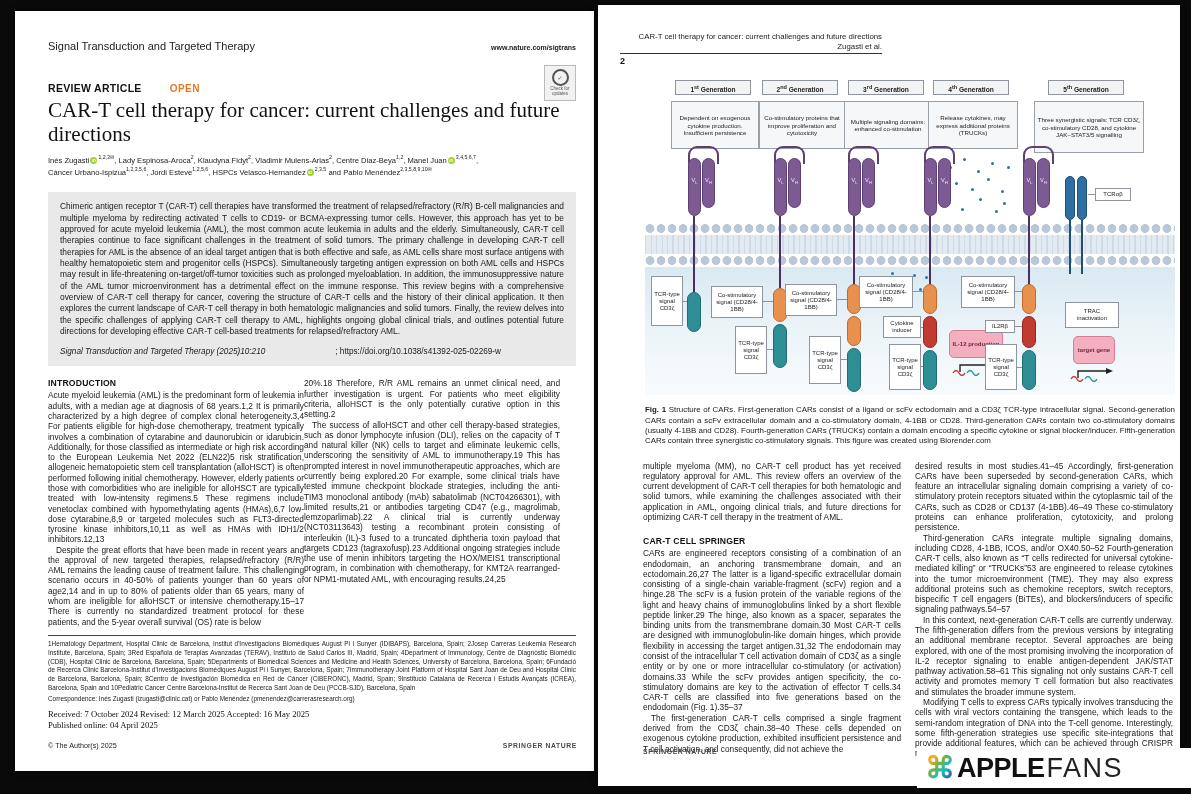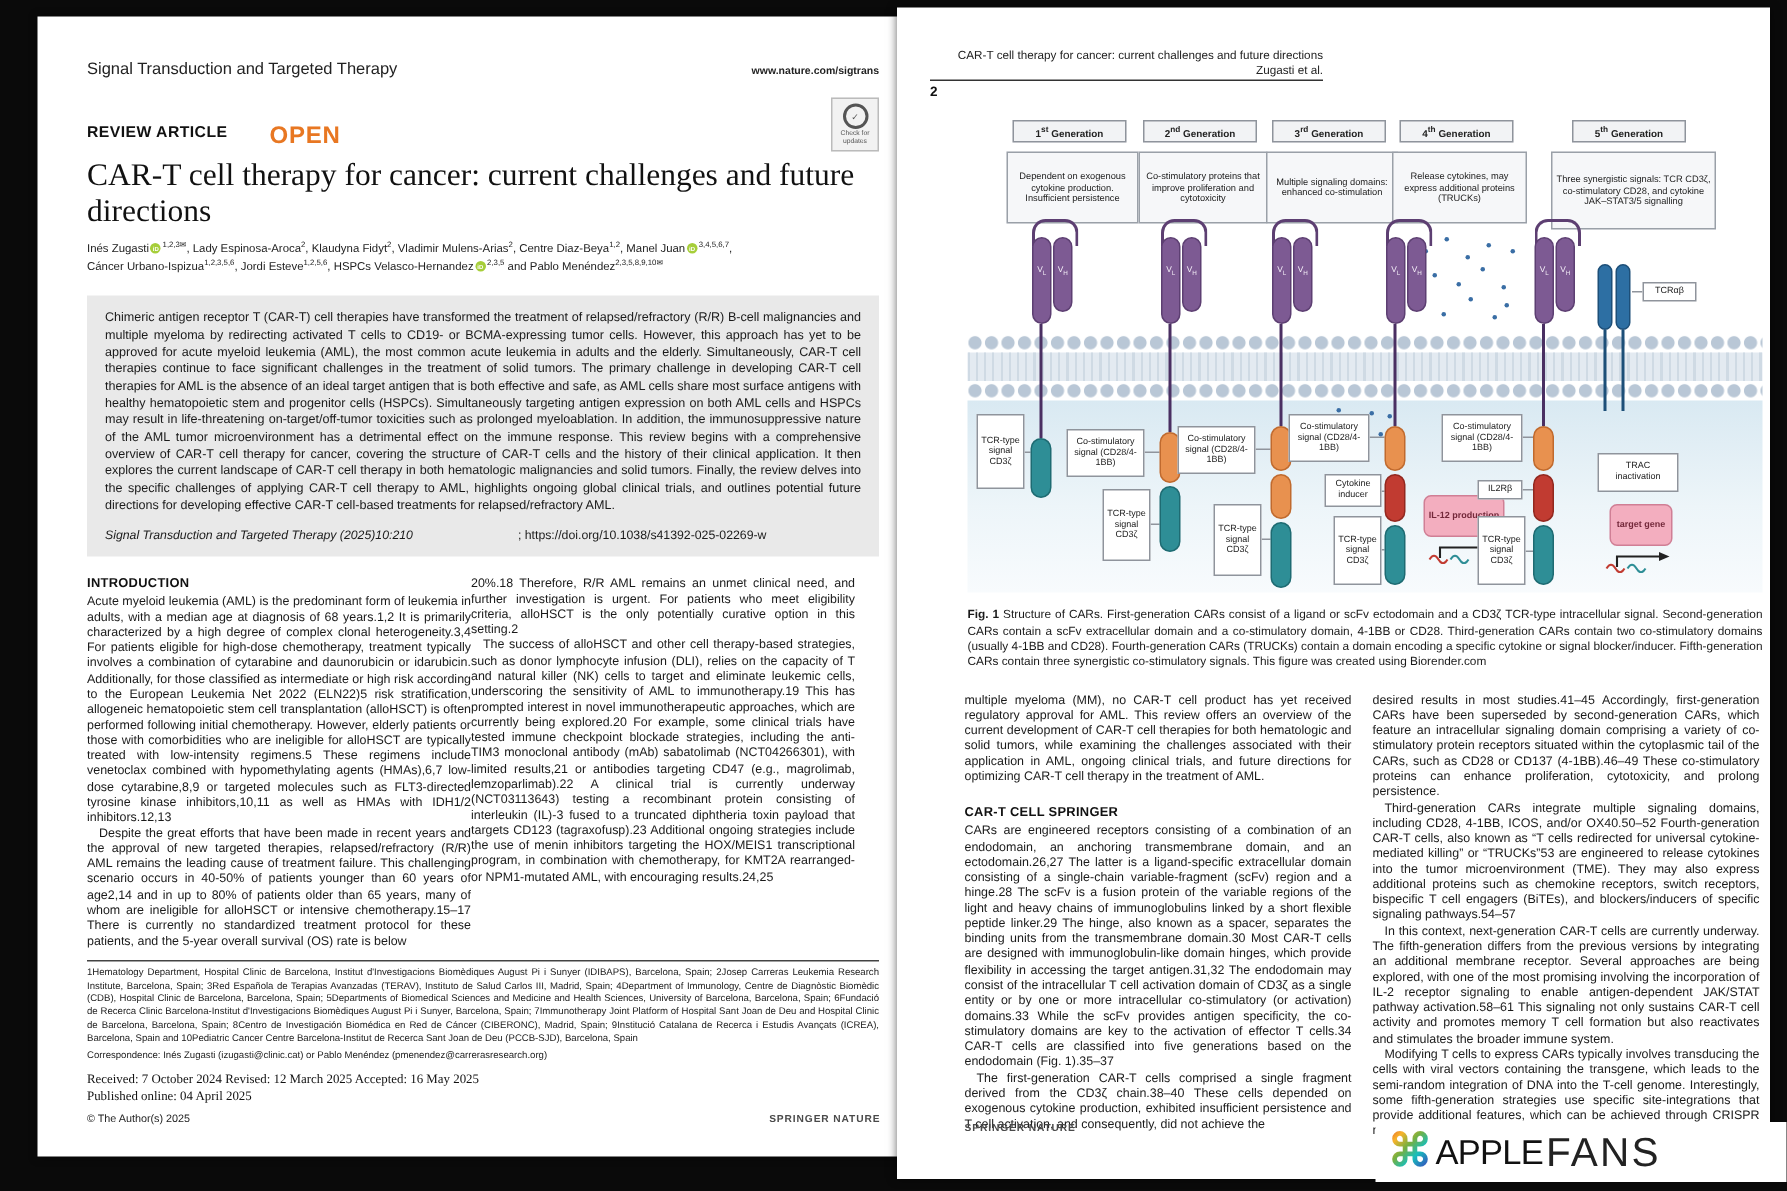--- a/index.html
+++ b/index.html
@@ -1,33 +1,33 @@
 <!DOCTYPE html>
 <html><head>
 <meta charset="utf-8">
 <style>
   html,body{margin:0;padding:0;}
   body{width:1191px;height:794px;background:#0a0a0a;position:relative;overflow:hidden;
        font-family:"Liberation Sans",sans-serif;-webkit-font-smoothing:antialiased;}
   .page{position:absolute;background:#ffffff;overflow:hidden;box-shadow:0 0 6px rgba(0,0,0,.6);}
-  #pageL{left:25px;top:11px;width:579px;height:760px;}
+  #pageL{left:15px;top:11px;width:579px;height:760px;}
   #pageR{left:598px;top:5px;width:582px;height:781px;}
 
   
   .lp-inner{margin:0 17px 0 33px;width:528px;position:relative;}
   .lp-header{display:flex;justify-content:space-between;align-items:baseline;padding-top:29px;}
   .journal-name{font-size:11px;color:#222;}
   .journal-url{font-size:7px;font-weight:bold;color:#222;}
   .badge{position:absolute;right:0;top:54px;width:30px;height:34px;border:1px solid #bbb;background:#f2f2f2;
          display:flex;flex-direction:column;align-items:center;justify-content:center;gap:1px;}
   .badge-circle{width:13px;height:13px;border:2px solid #555;border-radius:50%;display:flex;align-items:center;justify-content:center;font-size:6px;color:#555;}
   .badge-txt{font-size:4.5px;color:#555;text-align:center;line-height:1.1;}
-  .type-row{margin-top:30px;display:flex;gap:28px;align-items:flex-start;}
+  .type-row{margin-top:30px;display:flex;gap:28px;align-items:center;}
   .review{font-size:10.5px;font-weight:bold;letter-spacing:.3px;color:#111;}
-  .open{font-size:16px;font-weight:bold;letter-spacing:.5px;color:#e87722;}
+  .open{font-size:10px;font-weight:bold;letter-spacing:.5px;color:#e87722;}
   .title{font-family:"Liberation Serif",serif;font-size:21px;line-height:1.13;color:#111;margin-top:5px;width:520px;}
   .authors{margin-top:8px;font-size:7.6px;line-height:1.5;color:#222;width:528px;}
   .auth{white-space:nowrap;}
   .auth::after{content:", ";}
   .auth.no-comma::after{content:" ";}
   .auth sup{font-size:5.2px;}
   .orcid{display:inline-block;width:7px;height:7px;border-radius:50%;background:#a6ce39;color:#fff;
          font-size:4px;font-weight:bold;text-align:center;line-height:7px;vertical-align:1px;margin:0 1px;}
   .abstract{margin-top:14px;background:#e9e9e9;padding:9px 12px 10px 12px;width:504px;}
   .abstract-text{font-size:8.4px;line-height:1.35;text-align:justify;color:#1a1a1a;}
@@ -86,21 +86,21 @@
   .rp-cols{display:flex;gap:14px;margin:14px 0 0 45px;width:531px;}
   .rp-col{width:258px;}
   .rp-footer{position:absolute;left:45px;right:18px;bottom:30px;display:flex;justify-content:space-between;align-items:baseline;}
   .rp-cite{font-size:7.4px;color:#222;}  .gap14{height:14px;}
 
   
   .wm{position:absolute;right:0;bottom:6px;width:274px;height:40px;background:#fff;display:flex;align-items:center;
       padding-left:8px;box-sizing:border-box;overflow:hidden;z-index:10;}
   .wm-cmd{font-size:30px;font-weight:bold;line-height:1;background:linear-gradient(135deg,#e4572e,#f7b32b,#76b041,#17bebb,#3066be,#9b5de5);
           -webkit-background-clip:text;background-clip:text;color:transparent;margin-right:2px;}
-  .wm-bold{font-size:23px;font-weight:400;color:#111;letter-spacing:-.5px;}
+  .wm-bold{font-size:27px;font-weight:700;color:#111;letter-spacing:-.5px;}
   .wm-light{font-size:27px;font-weight:300;color:#222;letter-spacing:1.5px;margin-left:2px;white-space:nowrap;}
 </style>
 </head>
 <body>
 
 <div class="page" id="pageL">
   <div class="lp-inner">
     <div class="lp-header">
       <span class="journal-name">Signal Transduction and Targeted Therapy</span>
       <span class="journal-url">www.nature.com/sigtrans</span>

